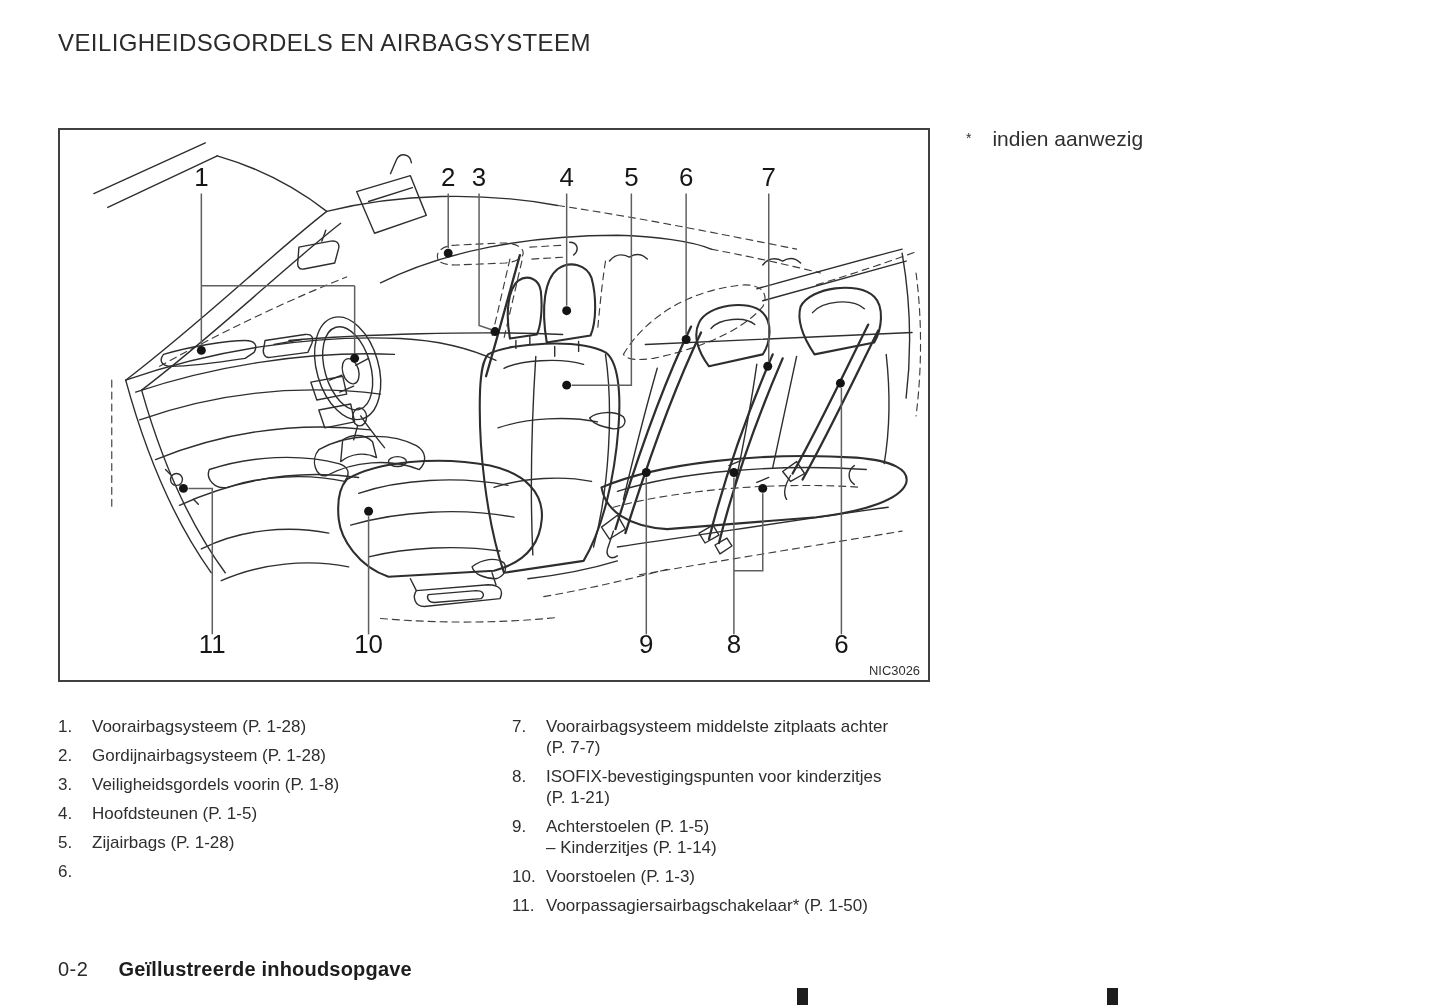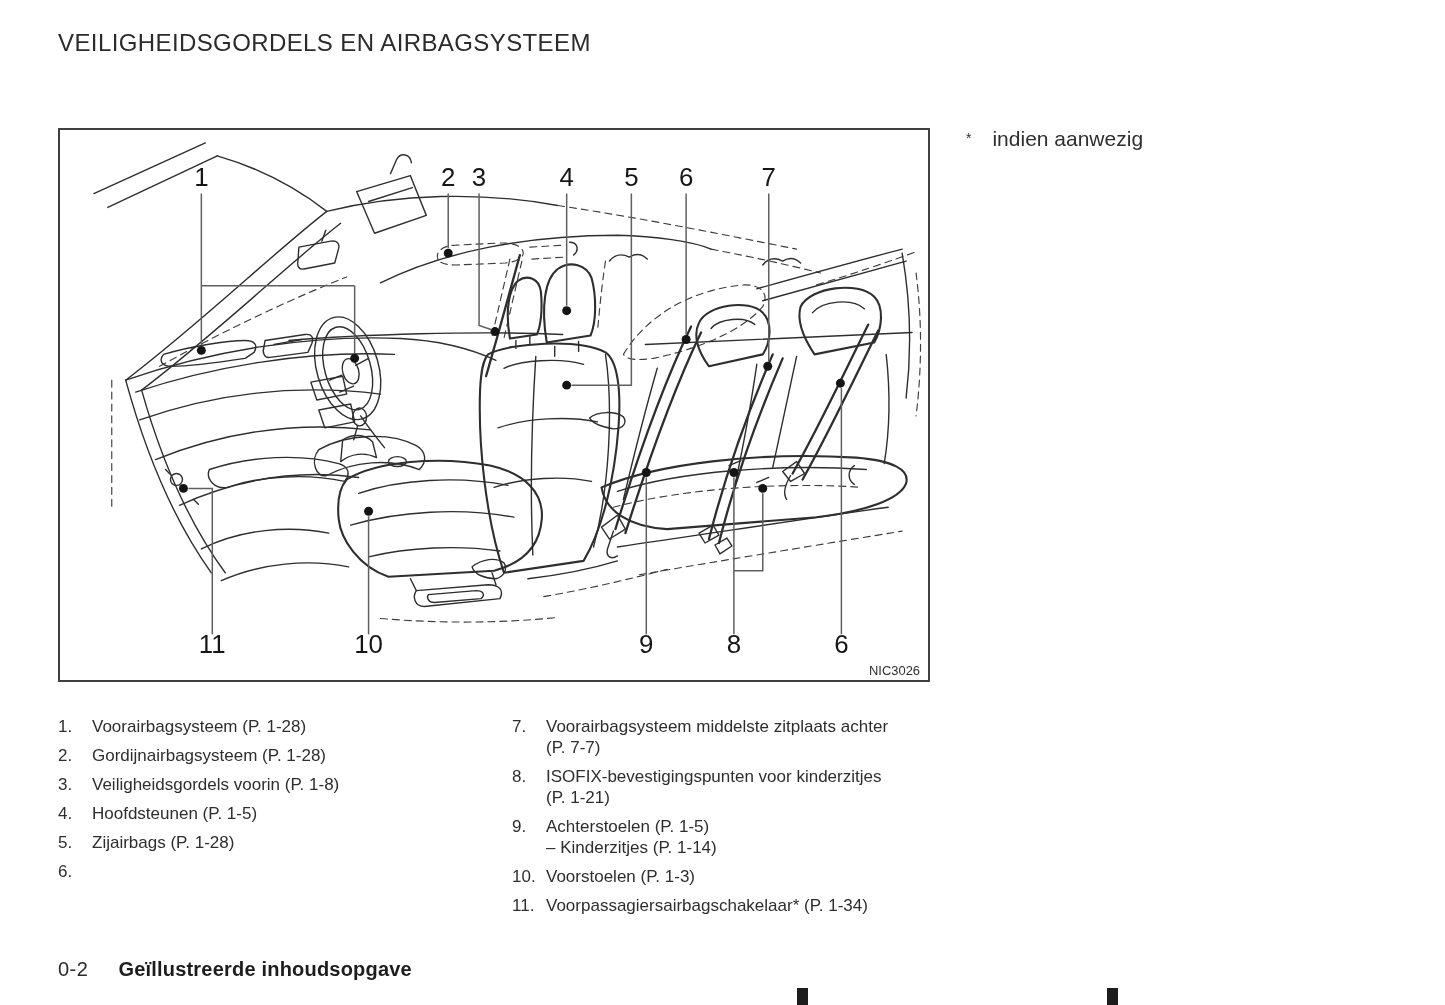--- a/index.html
+++ b/index.html
@@ -306,21 +306,21 @@
   </div>
   <div class="li">
     <span class="num">10.</span>
     <span class="txt">
         <span class="line">Voorstoelen (P. 1-3)</span>
       </span>
   </div>
   <div class="li">
     <span class="num">11.</span>
     <span class="txt">
-        <span class="line">Voorpassagiersairbagschakelaar* (P. 1-34)</span>
+        <span class="line">Voorpassagiersairbagschakelaar* (P. 1-50)</span>
       </span>
   </div>
 </div>
 
 <div class="footer">
   <span class="pageno">0-2</span>
   <span class="sect">Geïllustreerde inhoudsopgave</span>
 </div>
 
 <div class="mark m1"></div>

